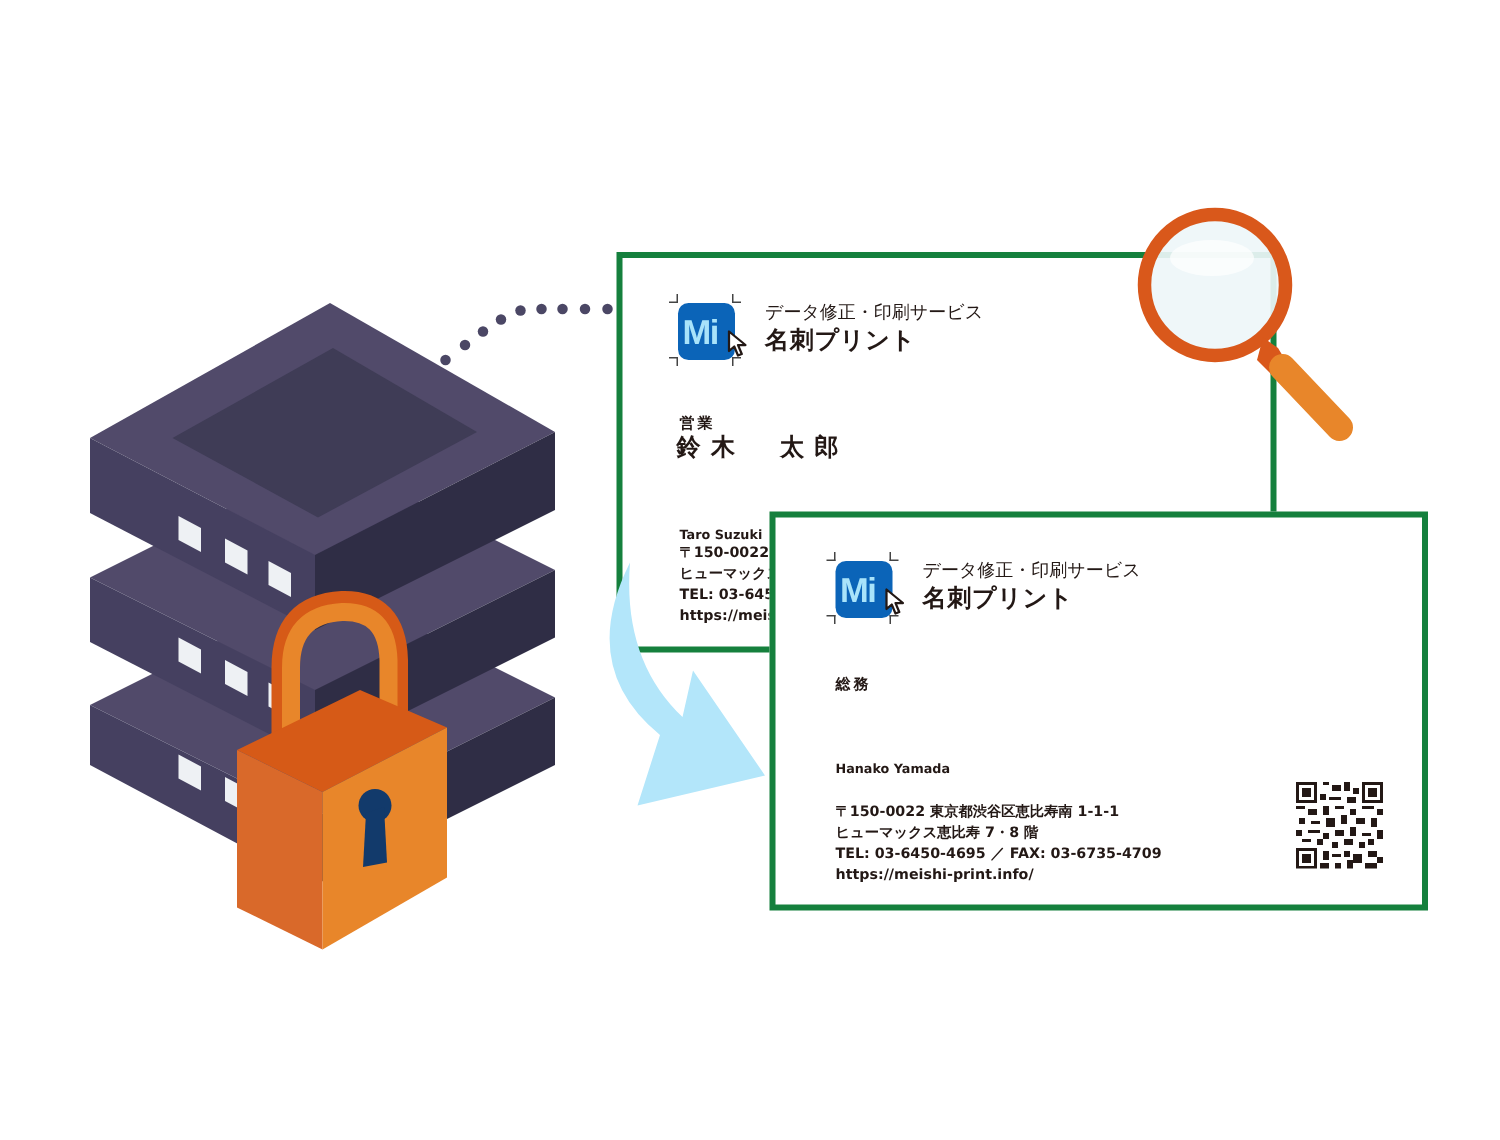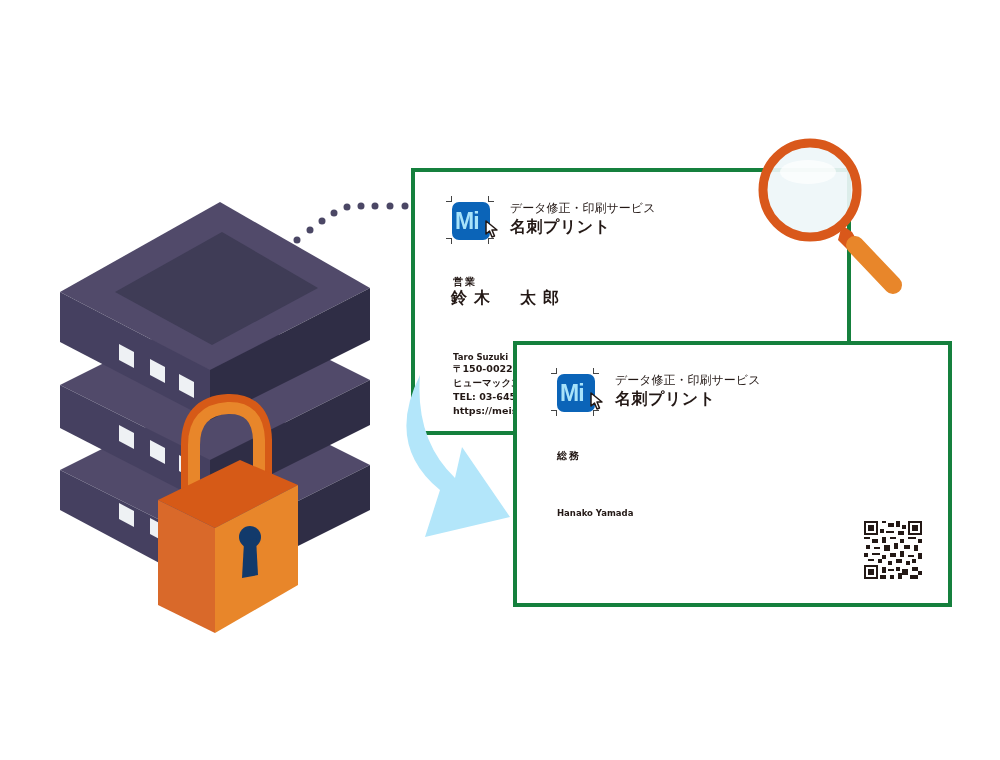--- a/index.html
+++ b/index.html
@@ -127,20 +127,26 @@
           <path d="M2,1 L2,14 L5.5,11 L8,17 L10.5,16 L8,10 L13,10 Z" fill="#fff" stroke="#231815" stroke-width="1.5" stroke-linejoin="round"></path>
         </svg>
     </div>
     <div class="logo-text">
       <span class="logo-sub">データ修正・印刷サービス</span>
       <span class="logo-main">名刺プリント</span>
     </div>
   </div>
   <div class="dept" style="left:40px; top:104px;text-align:right;">総務</div>
   <div class="name-en" style="left:40px; top:151px;margin-top:12px;">Hanako Yamada</div>
+  <div class="contact" style="left:40px; top:190px;">
+    <div>〒150-0022 東京都渋谷区恵比寿南 1-1-1</div>
+    <div>ヒューマックス恵比寿 7・8 階</div>
+    <div>TEL: 03-6450-4695 ／ FAX: 03-6735-4709</div>
+    <div>https://meishi-print.info/</div>
+  </div>
   <svg class="qr" viewBox="0 0 29 29" shape-rendering="crispEdges">
     <rect width="29" height="29" fill="#fff"></rect>
     <g fill="#231815">
       <path d="M0,0h7v7h-7z M1,1v5h5v-5z" fill-rule="evenodd"></path>
         <rect x="2" y="2" width="3" height="3"></rect>
       <path d="M22,0h7v7h-7z M23,1v5h5v-5z" fill-rule="evenodd"></path>
         <rect x="24" y="2" width="3" height="3"></rect>
       <path d="M0,22h7v7h-7z M1,23v5h5v-5z" fill-rule="evenodd"></path>
         <rect x="2" y="24" width="3" height="3"></rect>
       <rect x="9" y="0" width="2" height="1"></rect>

